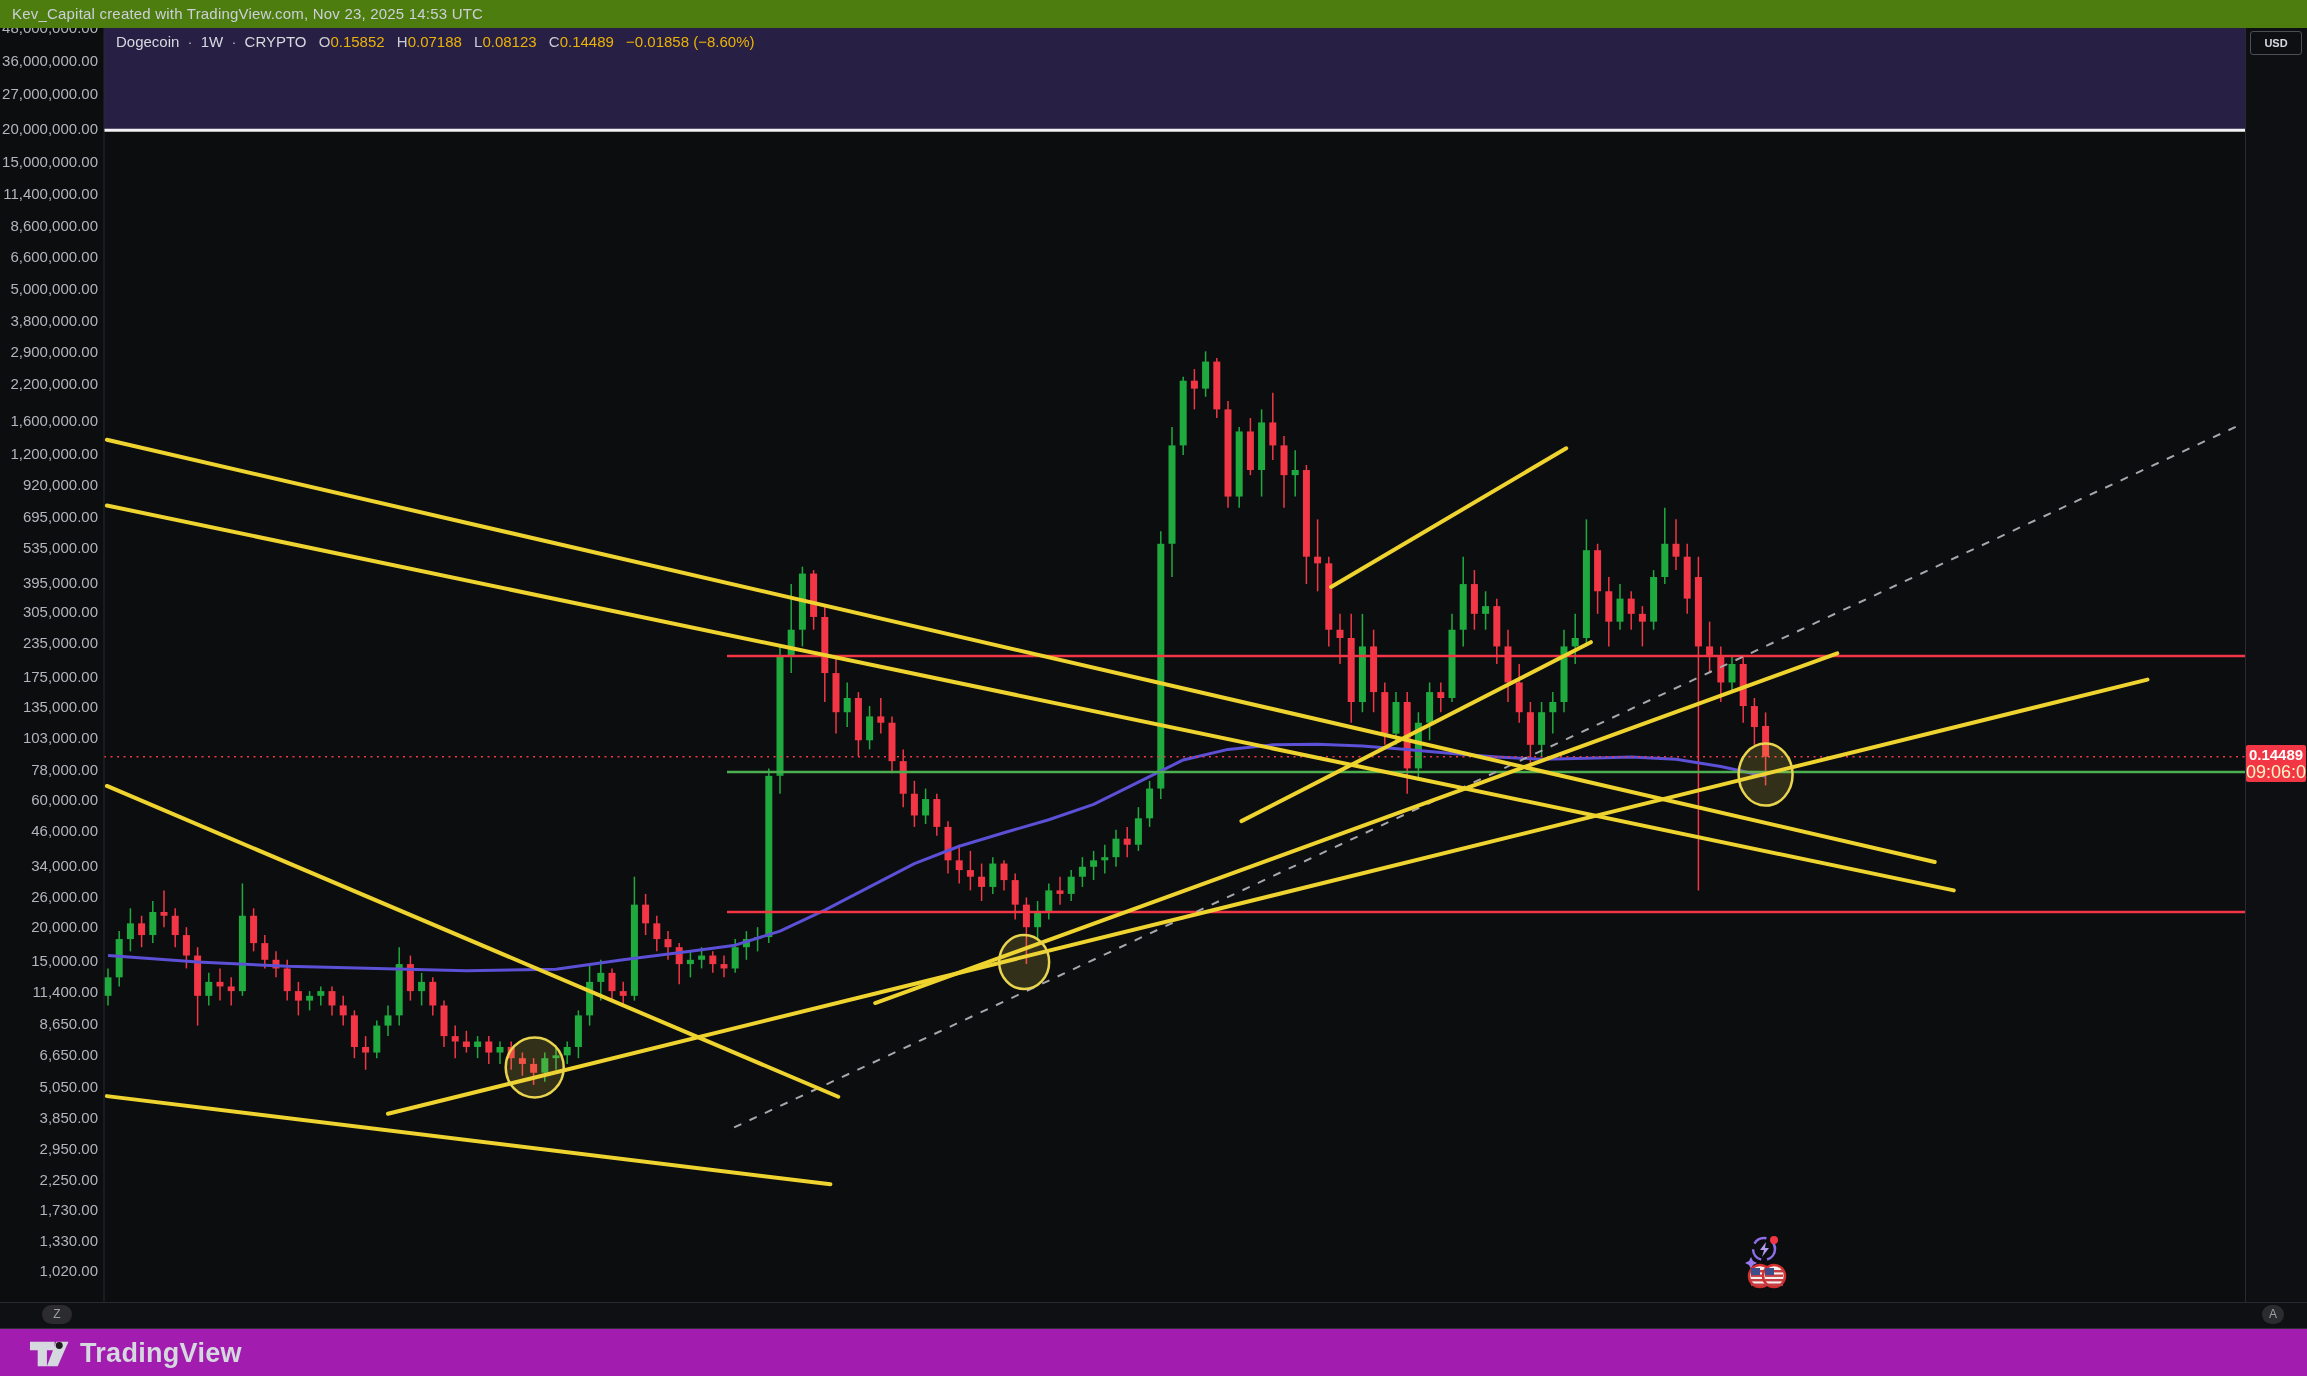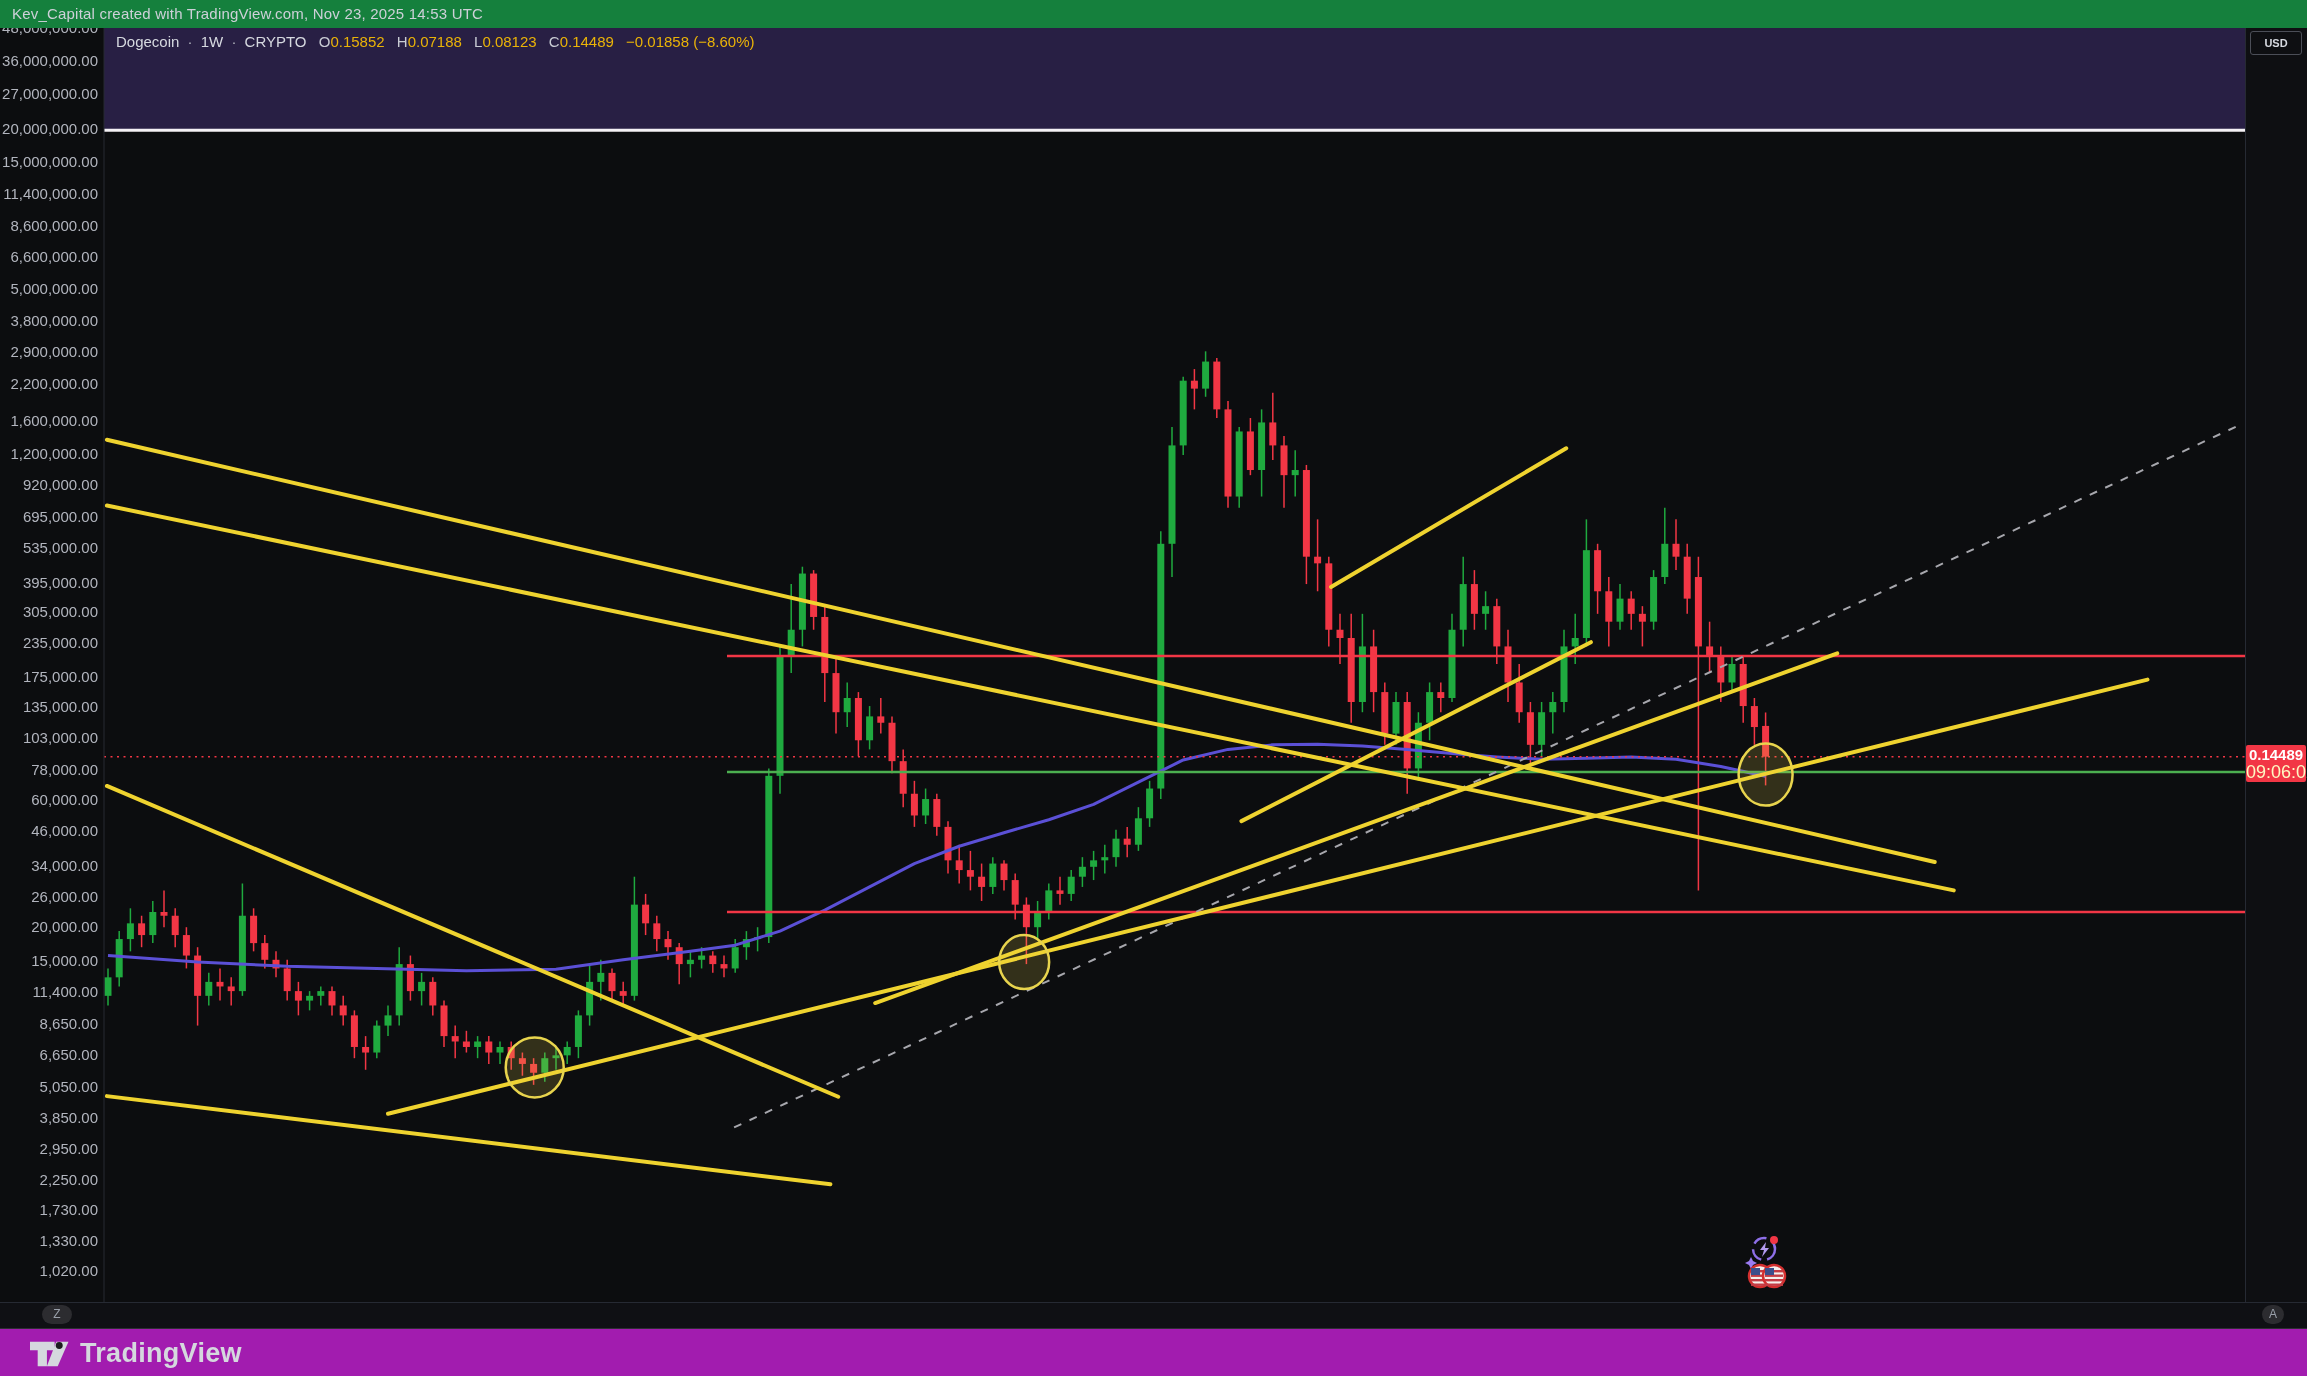--- a/index.html
+++ b/index.html
@@ -1,19 +1,19 @@
 <!DOCTYPE html>
 <html><head>
 <meta charset="utf-8">
 <style>
   html,body{margin:0;padding:0;background:#0c0d0f;}
   body{width:2307px;height:1376px;position:relative;font-family:"Liberation Sans",sans-serif;overflow:hidden;}
   #stage{position:absolute;inset:0;}
   #plot-svg{position:absolute;left:0;top:0;}
-  .hdr{position:absolute;left:0;top:0;width:100%;height:28px;background:#15803d;z-index:5;}
+  .hdr{position:absolute;left:0;top:0;width:100%;height:28px;background:#4d7c0f;z-index:5;}
   .hdr span{position:absolute;left:12px;top:5px;font-size:15px;color:#cdd0d8;letter-spacing:.2px;}
   .symbar{position:absolute;left:116px;top:33px;z-index:6;font-size:15px;color:#d6d9e0;white-space:nowrap;}
   .symbar .dim{color:#b2b5be;margin:0 4px;}
   .symbar .neg{color:#eab308;text-align:right;}
   .symbar .lbl{color:#c9ccd4;margin-left:8px;}
   .raxis{position:absolute;left:2245px;top:28px;width:62px;height:1274px;background:#0e0f12;border-left:1px solid #262a33;z-index:4;}
   .taxis{position:absolute;left:0;top:1302px;width:2307px;height:26px;background:#0f1014;border-top:1px solid #262a33;z-index:4;}
   .usd-btn{position:absolute;left:2250px;top:31px;width:50px;height:22px;border:1px solid #4b4e57;border-radius:3px;color:#d6d9e0;font-size:11px;font-weight:bold;text-align:center;line-height:22px;z-index:7;}
   .badge{position:absolute;z-index:7;background:#2c2c30;color:#9aa0aa;font-size:12px;text-align:center;}
   .badge.z{left:42px;top:1305px;width:30px;height:19px;line-height:19px;border-radius:10px;}

